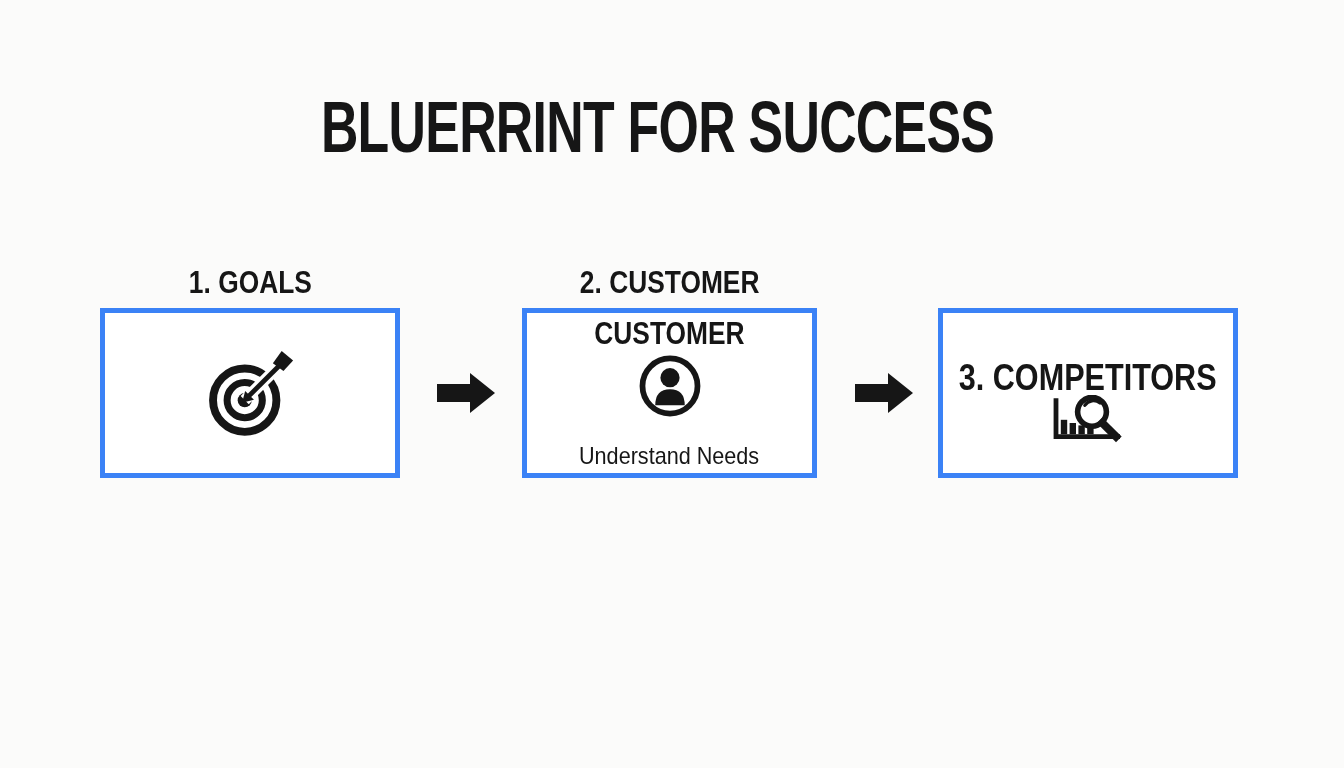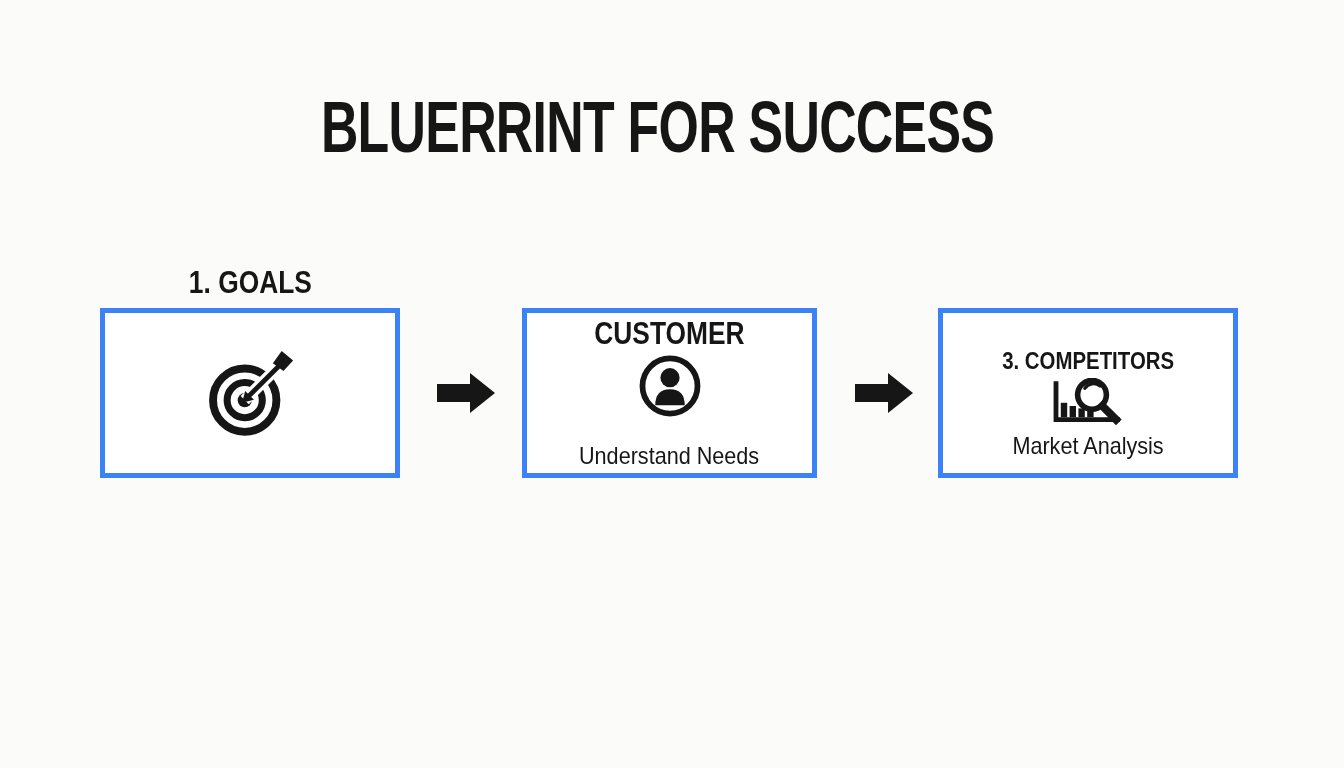--- a/index.html
+++ b/index.html
@@ -35,21 +35,21 @@
     display:flex;flex-direction:column;align-items:center;justify-content:center;
   }
   .box1{left:100px;width:300px;}
   .box2{left:522px;width:295px;}
   .box3{left:938px;width:300px;}
 
   .box-heading{
     font-weight:bold;text-align:center;margin:0;
   }
   .box2 .box-heading{font-size:31px;line-height:32px;margin-top:2px;}
-  .box3 .box-heading{font-size:24px;line-height:30px;margin-top:20px;}
+  .box3 .box-heading{font-size:36px;line-height:30px;margin-top:20px;}
 
   .icon{display:block;line-height:0;}
   .icon-target{margin-top:2px;}
   .icon-person{margin-top:4px;}
   .icon-market{margin-top:2px;}
 
   .caption{
     font-size:24px;line-height:28px;text-align:center;
   }
   .box1 .caption{margin-top:10px;}
@@ -61,20 +61,21 @@
   .arrow2{left:855px;}
 </style>
 </head>
 <body>
 
 <div class="canvas">
 
   <h1 class="title"><span class="cond">BLUERRINT FOR SUCCESS</span></h1>
 
   <div class="step-label label1"><span class="cond85">1. GOALS</span></div>
+  <div class="step-label label2"><span class="cond85">2. CUSTOMER</span></div>
 
   <div class="box box1">
     <span class="icon icon-target">
       <svg width="88" height="88" viewBox="0 0 100 100">
         <circle cx="44" cy="57" r="36" fill="none" stroke="#161616" stroke-width="9"></circle>
         <circle cx="44" cy="57" r="20" fill="none" stroke="#161616" stroke-width="8"></circle>
         <circle cx="44" cy="57" r="8" fill="#161616"></circle>
         <line x1="44" y1="57" x2="90" y2="11" stroke="#ffffff" stroke-width="13"></line>
         <line x1="46" y1="55" x2="86" y2="15" stroke="#161616" stroke-width="5.5"></line>
         <polygon points="41,60 54.5,56.5 44.5,46.5" fill="#161616"></polygon>
@@ -114,16 +115,15 @@
         <path d="M10 4 V52 H90" fill="none" stroke="#161616" stroke-width="6"></path>
         <rect x="16" y="31" width="8" height="18" fill="#161616"></rect>
         <rect x="27" y="35" width="8" height="14" fill="#161616"></rect>
         <rect x="38" y="38" width="8" height="11" fill="#161616"></rect>
         <rect x="49" y="36" width="8" height="13" fill="#161616"></rect>
         <circle cx="55" cy="21" r="18" fill="#ffffff" stroke="#161616" stroke-width="7"></circle>
         <path d="M46 13 A13 13 0 0 1 65 10" fill="none" stroke="#161616" stroke-width="4" stroke-linecap="round"></path>
         <line x1="68" y1="35" x2="85" y2="52" stroke="#161616" stroke-width="10" stroke-linecap="square"></line>
       </svg>
     </span>
-    <div class="caption"><span class="cond90">Market Analysis</span></div>
   </div>
 
 </div>
 
 </body></html>

